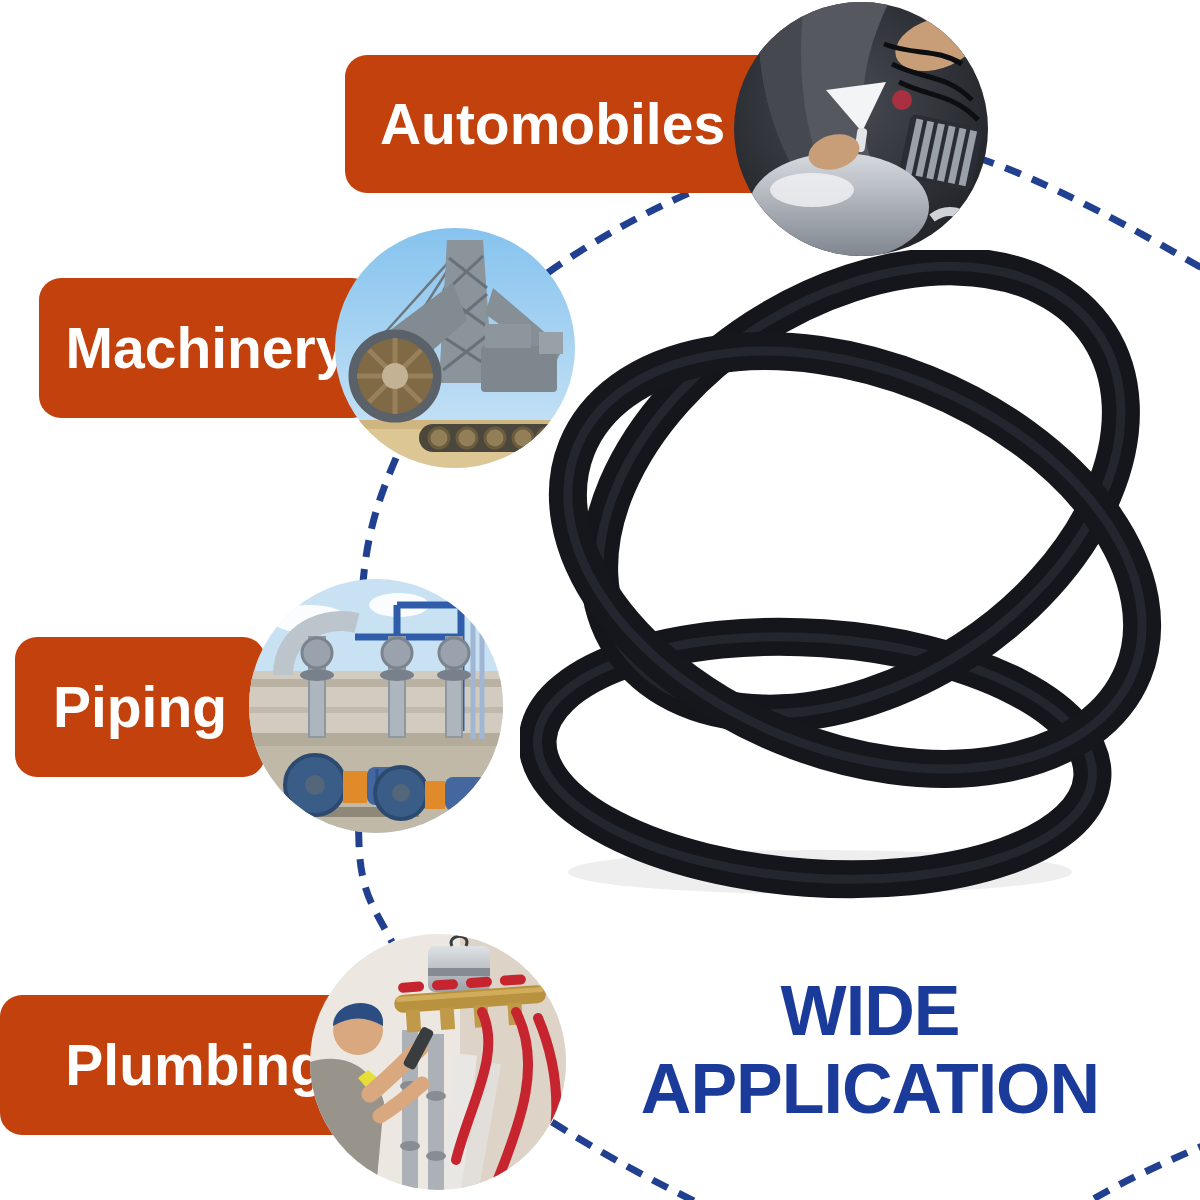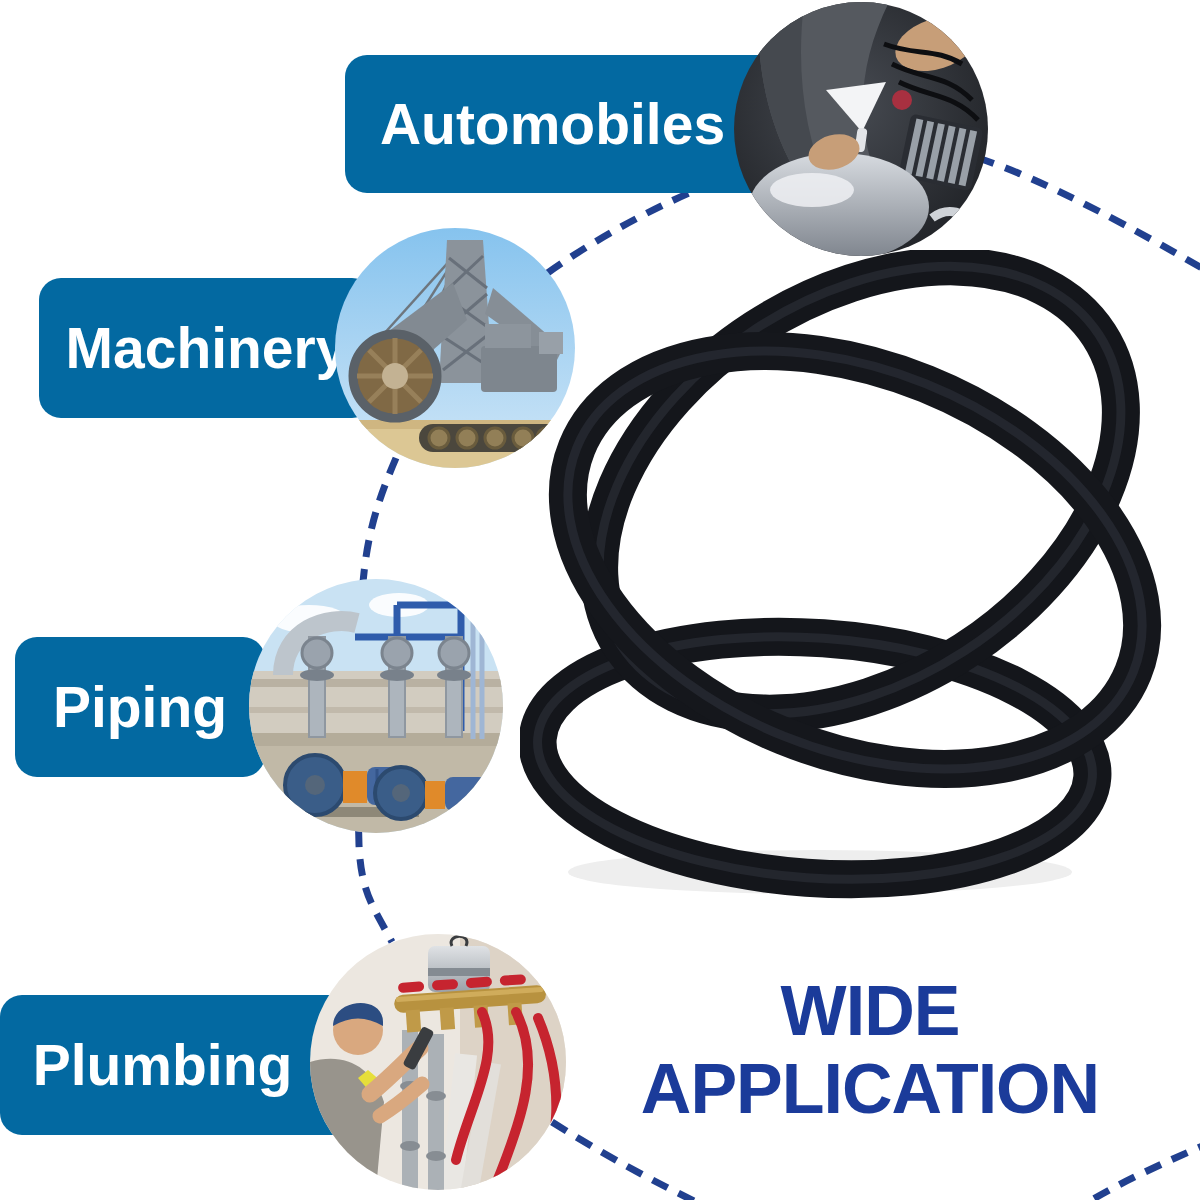--- a/index.html
+++ b/index.html
@@ -5,28 +5,28 @@
   html,body{margin:0;padding:0;background:#ffffff;}
   #stage{
     position:relative;width:1200px;height:1200px;overflow:hidden;
     background:#ffffff;font-family:"Liberation Sans", sans-serif;
   }
   .abs{position:absolute;}
   
   #dash-layer{left:0;top:0;width:1200px;height:1200px;z-index:1;}
   
   .pill{
-    background:#0369a1;color:#ffffff;border-radius:22px;
+    background:#c2410c;color:#ffffff;border-radius:22px;
     display:flex;align-items:center;justify-content:center;
     font-weight:bold;font-size:57px;letter-spacing:0px;z-index:2;
   }
   #lbl-automobiles{left:345px;top:55px;width:415px;height:138px;padding-right:28px;}
   #lbl-machinery{left:15px;top:278px;width:335px;height:140px;margin-left:24px;}
   #lbl-piping{left:15px;top:637px;width:250px;height:140px;}
-  #lbl-plumbing{left:0;top:995px;width:325px;height:140px;padding-right:55px;}
+  #lbl-plumbing{left:0;top:995px;width:325px;height:140px;padding-right:55px;justify-content:flex-end;}
   
   .photo{border-radius:50%;overflow:hidden;z-index:3;}
   .photo svg{display:block;width:100%;height:100%;}
   #ph-automobiles{left:734px;top:2px;width:254px;height:254px;}
   #ph-machinery{left:335px;top:228px;width:240px;height:240px;}
   #ph-piping{left:249px;top:579px;width:254px;height:254px;}
   #ph-plumbing{left:310px;top:934px;width:256px;height:256px;}
   
   #oring{left:520px;top:250px;width:660px;height:650px;z-index:3;}
   

